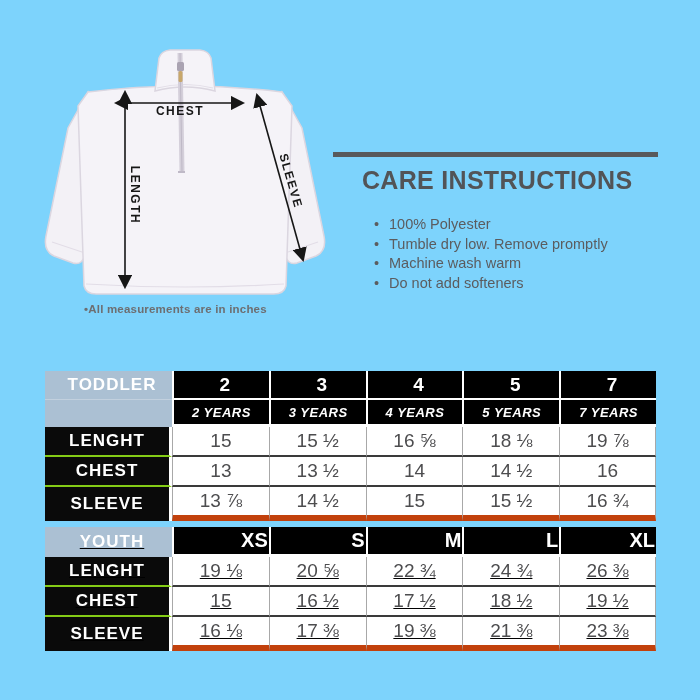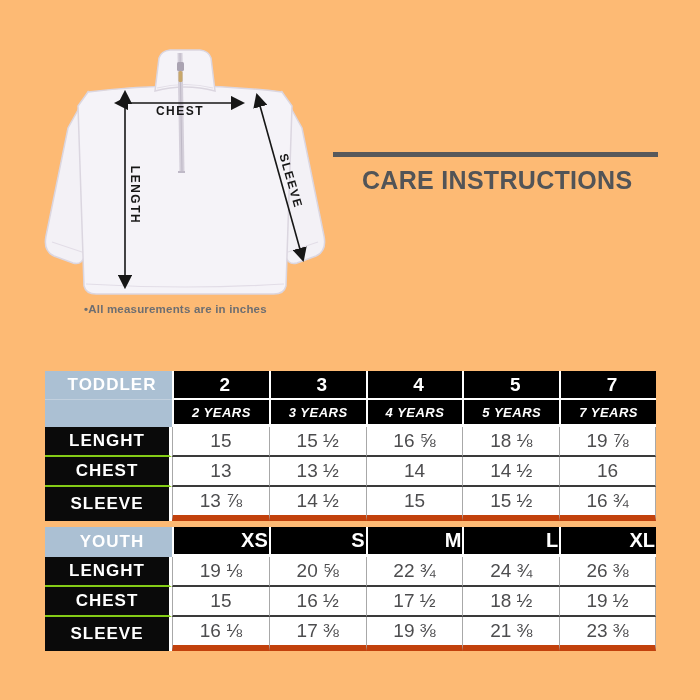--- a/index.html
+++ b/index.html
@@ -1,16 +1,16 @@
 <!DOCTYPE html>
 <html><head>
 <meta charset="utf-8">
 <style>
   html,body{margin:0;padding:0;background:#fff;}
-  .page{position:relative;width:700px;height:700px;background:#fdba74;overflow:hidden;
+  .page{position:relative;width:700px;height:700px;background:#7dd3fc;overflow:hidden;
         font-family:"Liberation Sans", "DejaVu Sans", sans-serif;}
 
   
   .diagram-wrap{position:absolute;left:30px;top:46px;width:315px;height:258px;}
   .measure-note{position:absolute;left:84px;top:303px;font-size:11.5px;font-weight:bold;
                 color:#6d6e71;letter-spacing:.2px;}
 
   
   .title{position:absolute;left:338px;top:60px;width:354px;text-align:center;
          color:#58595b;font-weight:bold;font-size:45px;line-height:43px;letter-spacing:0;}
@@ -21,21 +21,21 @@
              color:#5b5c5f;font-size:14.5px;line-height:14.5px;}
   .care-list li{margin-bottom:5px;padding-left:15px;position:relative;}
   .care-list li::before{content:"\2022";position:absolute;left:0;top:0;color:#5b5c5f;}
 
   
   table.tbl{position:absolute;left:45px;width:611px;border-collapse:separate;border-spacing:0;
             table-layout:fixed;}
   .tbl td{text-align:center;vertical-align:middle;overflow:hidden;white-space:nowrap;}
   .tbl col.c0{width:127px;}
   .tbl-toddler{top:371px;}
-  .tbl-youth{top:527px;}
+  .tbl-youth{top:527px;text-decoration:underline;}
 
   .group{background:#abc0d3;color:#ffffff;font-weight:bold;font-size:17px;letter-spacing:1px;}
   .hr1 td{height:25px;padding-left:8px;}
   .tbl-toddler .hr1 .group{border-bottom:1px solid #c2d0de;}
   .hr2 td{height:22px;}
 
   .h{background:#000000;color:#ffffff;font-weight:bold;border-left:2px solid #ffffff;}
   .hr1 .h{border-bottom:2px solid #ffffff;}
   .num{font-size:19px;}
   .age{font-size:13px;letter-spacing:.5px;border-bottom:3px solid #ffffff !important;font-style:italic;}
@@ -96,20 +96,26 @@
       <text class="svg-label" x="150" y="69" font-size="12" text-anchor="middle">CHEST</text>
       <text class="svg-label" x="101" y="149" font-size="12" text-anchor="middle" transform="rotate(90 101 149)">LENGTH</text>
       <text class="svg-label" x="257" y="136" font-size="12" text-anchor="middle" transform="rotate(74 257 136)">SLEEVE</text>
     </svg>
   </div>
   <div class="measure-note">•All measurements are in inches</div>
 
   <div class="title-rule"></div>
 
   <h2 class="care-heading">CARE INSTRUCTIONS</h2>
+  <ul class="care-list">
+    <li>100% Polyester</li>
+    <li>Tumble dry low. Remove promptly</li>
+    <li>Machine wash warm</li>
+    <li>Do not add softeners</li>
+  </ul>
 
   <table class="tbl tbl-toddler">
     <colgroup>
         <col class="c0">
         <col>
         <col>
         <col>
         <col>
         <col>
       </colgroup>

